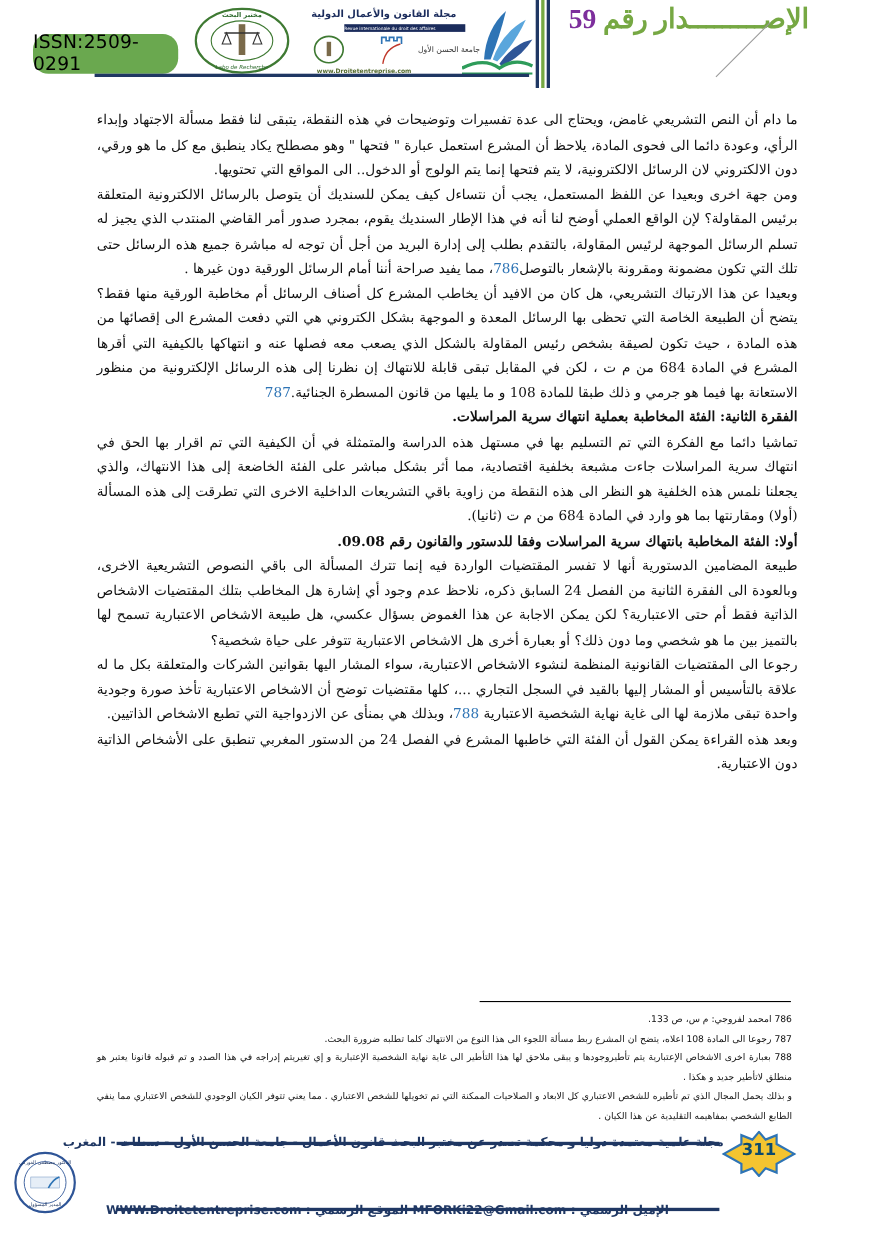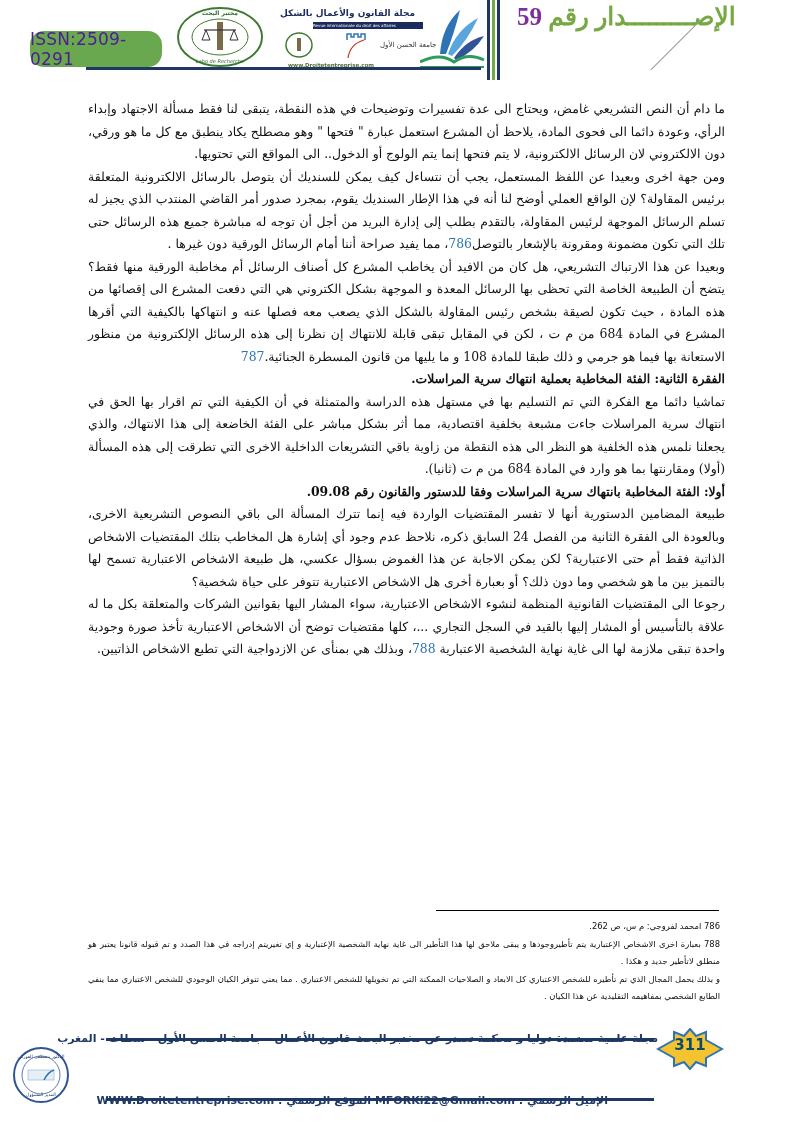--- a/index.html
+++ b/index.html
@@ -2,21 +2,21 @@
 <html><head>
 <meta charset="utf-8">
 <style>
   html, body { margin: 0; padding: 0; background: #ffffff; }
   body { width: 793px; height: 1122px; position: relative; overflow: hidden;
          font-family: "DejaVu Sans", sans-serif; color: #111; }
 
   
   .header { position: absolute; left: 0; top: 0; width: 793px; height: 72px; }
   .issn-badge { position: absolute; left: 30px; top: 31px; width: 132px; height: 36px;
-    background: #6aa84f; border-radius: 14px; color: #4c1d95; font-family: "DejaVu Sans", sans-serif;
+    background: #6aa84f; border-radius: 14px; color: #000000; font-family: "DejaVu Sans", sans-serif;
     font-size: 17px; display: flex; align-items: center; justify-content: center; letter-spacing: 0.2px; }
   .lab-seal { position: absolute; left: 176px; top: 6px; width: 88px; height: 62px; }
   .journal-logo { position: absolute; left: 280px; top: 6px; width: 205px; height: 62px; }
   .journal-logo .jl-title { position: absolute; right: 70px; top: 2px; font-size: 9px; font-weight: bold; color: #1b2c5c; direction: rtl; white-space: nowrap; }
   .journal-logo .jl-sub { position: absolute; left: 33px; top: 16px; width: 110px; height: 7px; background: #1b2c5c; color: #fff; font-size: 4px; line-height: 7px; overflow: hidden; white-space: nowrap; }
   .journal-logo .jl-url { position: absolute; left: 8px; top: 56px; font-size: 5.5px; font-weight: bold; color: #556b2f; white-space: nowrap; }
   .journal-logo .jl-uni { position: absolute; left: 100px; top: 35px; font-size: 7px; color: #333; direction: rtl; white-space: nowrap; }
   .header-divider { position: absolute; left: 86px; top: 67px; width: 395px; height: 3px; background: #1f3763; }
   .header-vbars { position: absolute; left: 487px; top: 0; width: 14px; height: 80px; }
   .header-vbars span { position: absolute; top: 0; width: 3px; height: 80px; }
@@ -59,21 +59,21 @@
     <ellipse cx="44" cy="31" rx="42" ry="29" fill="#fff" stroke="#3f7a33" stroke-width="2"></ellipse>
     <ellipse cx="44" cy="31" rx="28" ry="18" fill="none" stroke="#3f7a33" stroke-width="1"></ellipse>
     <rect x="41" y="16" width="6" height="28" fill="#7a6a4a"></rect>
     <line x1="28" y1="24" x2="60" y2="24" stroke="#333" stroke-width="1.2"></line>
     <path d="M26 34 L30 24 L34 34 Z M54 34 L58 24 L62 34 Z" fill="none" stroke="#333" stroke-width="1"></path>
     <text x="44" y="9" font-size="6" text-anchor="middle" fill="#2d6a2d" font-family="DejaVu Sans, sans-serif" font-weight="bold">مختبر البحث</text>
     <text x="44" y="57" font-size="5" text-anchor="middle" fill="#2d6a2d" font-family="DejaVu Sans, sans-serif" font-style="italic">Labo de Recherche</text>
   </svg>
 
   <div class="journal-logo">
-    <div class="jl-title">مجلة القانون والأعمال بالشكل</div>
+    <div class="jl-title">مجلة القانون والأعمال الدولية</div>
     <div class="jl-sub">Revue internationale du droit des affaires</div>
     <svg style="position:absolute;left:4px;top:25px" width="30" height="28" viewBox="0 0 30 28">
       <ellipse cx="15" cy="14" rx="13" ry="12" fill="#fff" stroke="#3f7a33" stroke-width="1.5"></ellipse>
       <rect x="13" y="7" width="4" height="13" fill="#7a6a4a"></rect>
     </svg>
     <svg style="position:absolute;left:64px;top:26px" width="24" height="28" viewBox="0 0 24 28">
       <path d="M3 8 V2 H7 V5 H10 V2 H14 V5 H17 V2 H21 V8" fill="none" stroke="#2e74b5" stroke-width="1.5"></path>
       <path d="M4 26 Q6 12 20 8" fill="none" stroke="#c0392b" stroke-width="1.2"></path>
     </svg>
     <div class="jl-uni">جامعة الحسن الأول</div>
@@ -103,25 +103,27 @@
 
 <div class="article">
   <p><span>ما دام أن النص التشريعي غامض، ويحتاج الى عدة تفسيرات وتوضيحات في هذه النقطة، يتبقى لنا فقط مسألة الاجتهاد وإبداء الرأي، وعودة دائما الى فحوى المادة، يلاحظ أن المشرع استعمل عبارة " فتحها " وهو مصطلح يكاد ينطبق مع كل ما هو ورقي، دون الالكتروني لان الرسائل الالكترونية، لا يتم فتحها إنما يتم الولوج أو الدخول.. الى المواقع التي تحتويها.</span></p>
   <p><span>ومن جهة اخرى وبعيدا عن اللفظ المستعمل، يجب أن نتساءل كيف يمكن للسنديك أن يتوصل بالرسائل الالكترونية المتعلقة برئيس المقاولة؟ لإن الواقع العملي أوضح لنا أنه في هذا الإطار السنديك يقوم، بمجرد صدور أمر القاضي المنتدب الذي يجيز له تسلم الرسائل الموجهة لرئيس المقاولة، بالتقدم بطلب إلى إدارة البريد من أجل أن توجه له مباشرة جميع هذه الرسائل حتى تلك التي تكون مضمونة ومقرونة بالإشعار بالتوصل</span><span class="fn-ref">786</span><span>، مما يفيد صراحة أننا أمام الرسائل الورقية دون غيرها .</span></p>
   <p><span>وبعيدا عن هذا الارتباك التشريعي، هل كان من الافيد أن يخاطب المشرع كل أصناف الرسائل أم مخاطبة الورقية منها فقط؟ يتضح أن الطبيعة الخاصة التي تحظى بها الرسائل المعدة و الموجهة بشكل الكتروني هي التي دفعت المشرع الى إقصائها من هذه المادة ، حيث تكون لصيقة بشخص رئيس المقاولة بالشكل الذي يصعب معه فصلها عنه و انتهاكها بالكيفية التي أقرها المشرع في المادة 684 من م ت ، لكن في المقابل تبقى قابلة للانتهاك إن نظرنا إلى هذه الرسائل الإلكترونية من منظور الاستعانة بها فيما هو جرمي و ذلك طبقا للمادة 108 و ما يليها من قانون المسطرة الجنائية.</span><span class="fn-ref">787</span></p>
   <p class="heading">الفقرة الثانية: الفئة المخاطبة بعملية انتهاك سرية المراسلات.</p>
   <p><span>تماشيا دائما مع الفكرة التي تم التسليم بها في مستهل هذه الدراسة والمتمثلة في أن الكيفية التي تم اقرار بها الحق في انتهاك سرية المراسلات جاءت مشبعة بخلفية اقتصادية، مما أثر بشكل مباشر على الفئة الخاضعة إلى هذا الانتهاك، والذي يجعلنا نلمس هذه الخلفية هو النظر الى هذه النقطة من زاوية باقي التشريعات الداخلية الاخرى التي تطرقت إلى هذه المسألة (أولا) ومقارنتها بما هو وارد في المادة 684 من م ت (ثانيا).</span></p>
   <p class="heading">أولا: الفئة المخاطبة بانتهاك سرية المراسلات وفقا للدستور والقانون رقم 09.08.</p>
   <p><span>طبيعة المضامين الدستورية أنها لا تفسر المقتضيات الواردة فيه إنما تترك المسألة الى باقي النصوص التشريعية الاخرى، وبالعودة الى الفقرة الثانية من الفصل 24 السابق ذكره، نلاحظ عدم وجود أي إشارة هل المخاطب بتلك المقتضيات الاشخاص الذاتية فقط أم حتى الاعتبارية؟ لكن يمكن الاجابة عن هذا الغموض بسؤال عكسي، هل طبيعة الاشخاص الاعتبارية تسمح لها بالتميز بين ما هو شخصي وما دون ذلك؟ أو بعبارة أخرى هل الاشخاص الاعتبارية تتوفر على حياة شخصية؟</span></p>
   <p><span>رجوعا الى المقتضيات القانونية المنظمة لنشوء الاشخاص الاعتبارية، سواء المشار اليها بقوانين الشركات والمتعلقة بكل ما له علاقة بالتأسيس أو المشار إليها بالقيد في السجل التجاري ...، كلها مقتضيات توضح أن الاشخاص الاعتبارية تأخذ صورة وجودية واحدة تبقى ملازمة لها الى غاية نهاية الشخصية الاعتبارية </span><span class="fn-ref">788</span><span>، وبذلك هي بمنأى عن الازدواجية التي تطبع الاشخاص الذاتيين.</span></p>
+  <p><span>وبعد هذه القراءة يمكن القول أن الفئة التي خاطبها المشرع في الفصل 24 من الدستور المغربي تنطبق على الأشخاص الذاتية دون الاعتبارية.</span></p>
 </div>
 
 <div class="fn-rule"></div>
 <div class="footnotes">
-  <p><span>786</span> <span>امحمد لفروجي: م س، ص 262.</span></p>
+  <p><span>786</span> <span>امحمد لفروجي: م س، ص 133.</span></p>
+  <p><span>787</span> <span>رجوعا الى المادة 108 اعلاه، يتضح ان المشرع ربط مسألة اللجوء الى هذا النوع من الانتهاك كلما تطلبه ضرورة البحث.</span></p>
   <p><span>788</span> <span>بعبارة اخرى الاشخاص الإعتبارية يتم تأطيروجودها و يبقى ملاحق لها هذا التأطير الى غاية نهاية الشخصية الإعتبارية و إي تغيريتم إدراجه في هذا الصدد و تم قبوله قانونا يعتبر هو منطلق لاتأطير جديد و هكذا .</span></p>
   <p><span>و بذلك يحمل المجال الذي تم تأطيره للشخص الاعتباري كل الابعاد و الصلاحيات الممكنة التي تم تخويلها للشخص الاعتباري . مما يعني تتوفر الكيان الوجودي للشخص الاعتباري مما ينفي الطابع الشخصي بمفاهيمه التقليدية عن هذا الكيان .</span></p>
 </div>
 
 <svg class="footer-seal" viewBox="0 0 58 58">
   <circle cx="29" cy="29" r="27" fill="#fff" stroke="#2f5597" stroke-width="2"></circle>
   <circle cx="29" cy="29" r="19" fill="none" stroke="#2f5597" stroke-width="0.8"></circle>
   <rect x="16" y="24" width="26" height="10" fill="#e6eef7" stroke="#7a9cc6" stroke-width="0.5"></rect>
   <path d="M32 34 Q36 26 42 24" stroke="#2e74b5" stroke-width="1.5" fill="none"></path>
   <text x="29" y="12" font-size="4.5" text-anchor="middle" fill="#1f3763" font-family="DejaVu Sans, sans-serif">الدكتور مصطفى الفوركي</text>

